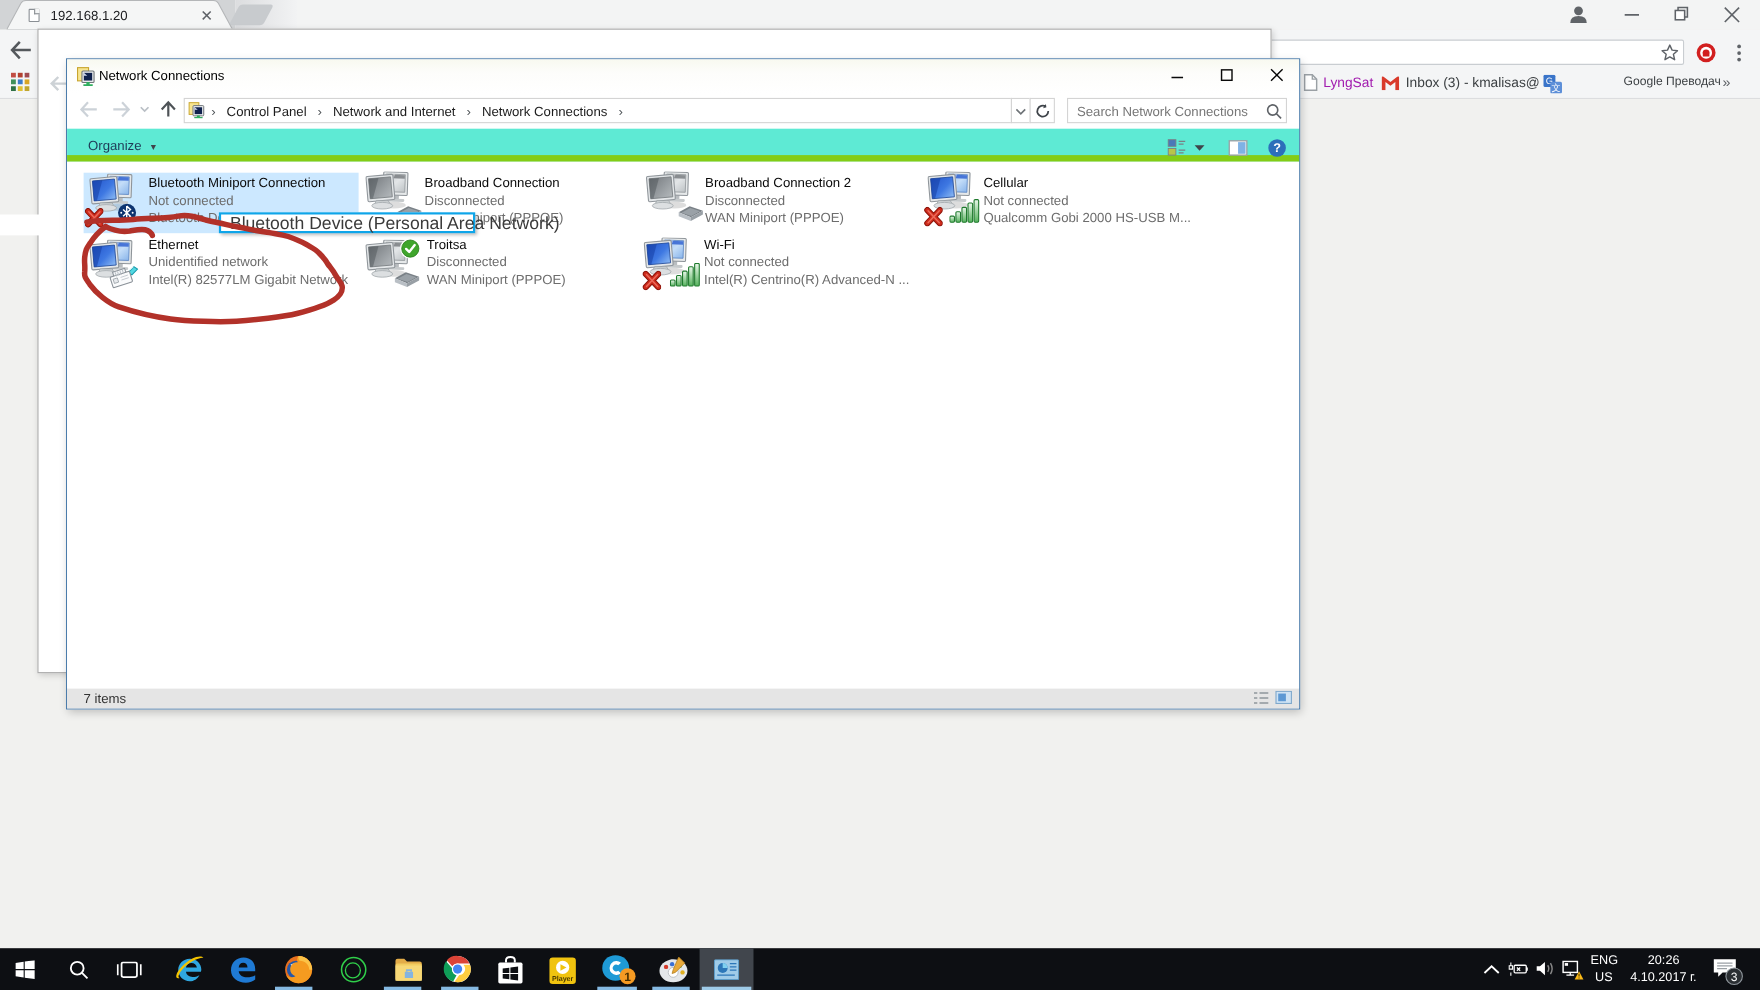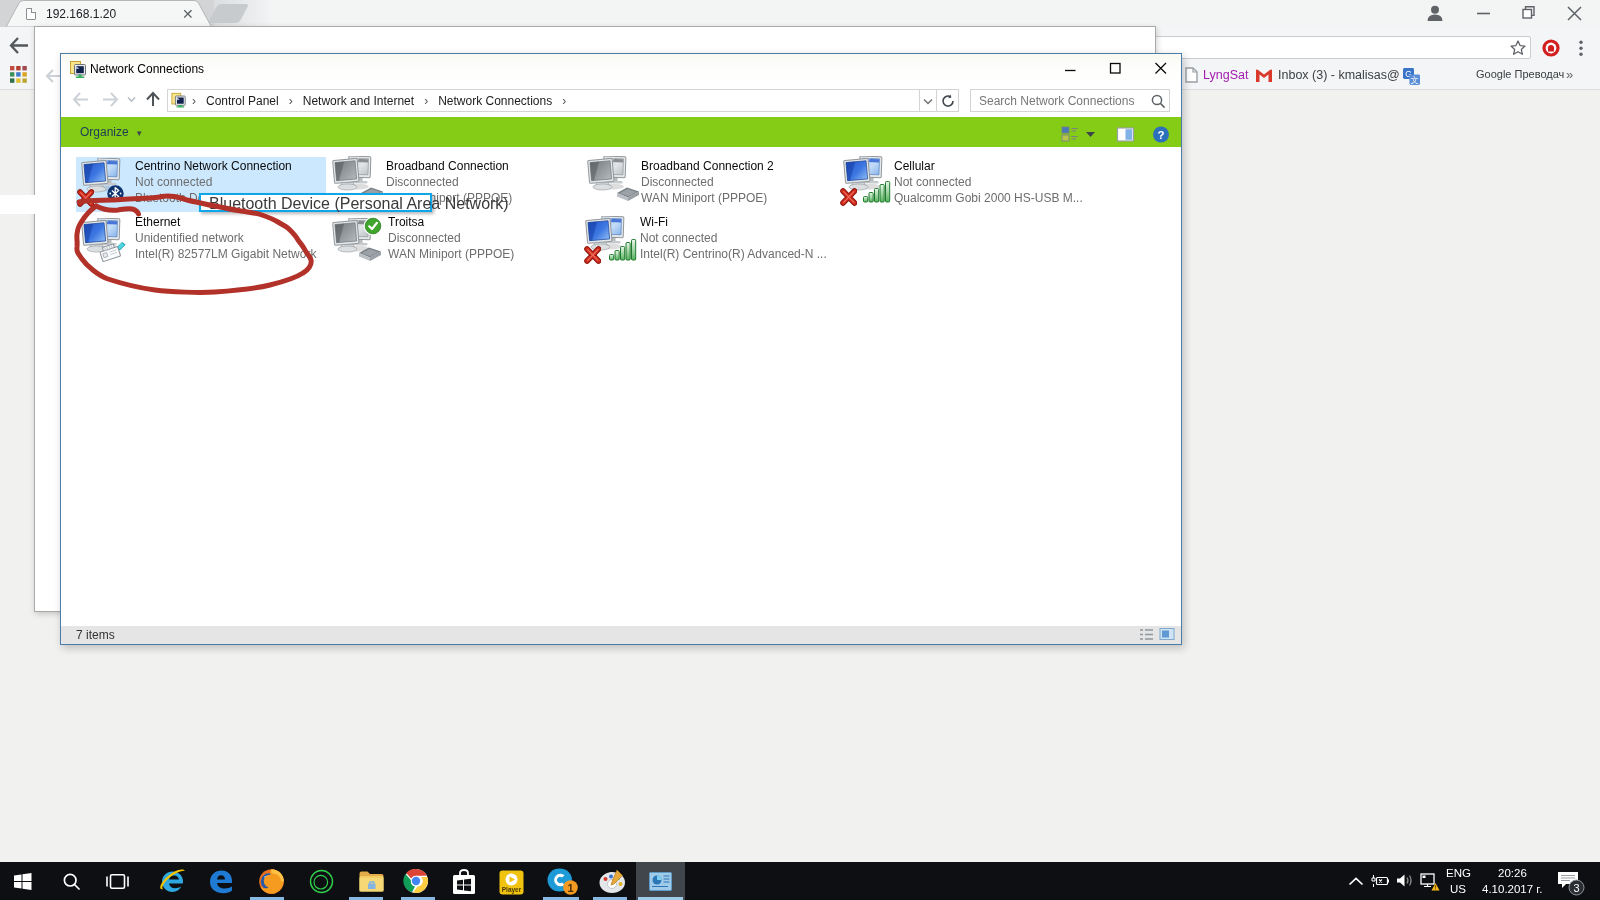--- a/index.html
+++ b/index.html
@@ -24,21 +24,21 @@
 #nsc{left:34px;top:26px;width:1122px;height:586px;background:#fff;border:1px solid #a9a9a9;box-shadow:1px 2px 6px rgba(0,0,0,.18)}
 #nsctitle{left:0;top:0;width:100%;height:29px;background:#f9fafa}
 #nsctext{left:28px;top:8px;font-size:12px;color:#8f9396}
 
 #nc{left:60px;top:53px;width:1122px;height:592px;background:#fff;border:1px solid #4b7cab;box-shadow:2px 3px 8px rgba(0,0,0,.22)}
 #nc .titlebar{left:0;top:0;width:100%;height:31px;background:linear-gradient(#f8f9f0 0,#fdfdfb 40%,#fff 100%)}
 #nctext{left:29px;top:8px;font-size:12px;color:#000}
 #addr{left:0;top:31px;width:100%;height:32px;background:#fff}
 .addrbox{position:absolute;background:#fff;border:1px solid #d4d4d4}
 #crumbs{font-size:12px;color:#1c1c1c}
-#ncbar{left:0;top:63px;width:100%;height:30px;background:#84cc16;border-bottom:2px solid #84cc16}
+#ncbar{left:0;top:63px;width:100%;height:30px;background:#5eead4;border-bottom:6px solid #84cc16}
 #organize{left:19px;top:8px;font-size:12px;color:#1f3b57}
 #nccontent{left:0;top:93px;width:100%;height:479px;background:#fff}
 #ncstatus{left:0;top:572px;width:100%;height:18px;background:#e5e5e5;font-size:12px;color:#333}
 .t1{font-size:12px;color:#0a0a0a;position:absolute;white-space:nowrap}
 .t2{font-size:12px;color:#6d6d6d;position:absolute;white-space:nowrap}
 
 #tip{left:199px;top:193px;width:233px;height:19px;background:#fff;border:2px solid #0ea5e9;box-shadow:2px 2px 3px rgba(0,0,0,.28);font-size:16px;color:#3a3a3a;line-height:17px;padding-left:8px;white-space:nowrap}
 
 #taskbar{left:0;top:862px;width:1600px;height:38px;background:#0d0f13}
 .runline{position:absolute;top:35px;height:3px;background:#85b9e2}
@@ -291,21 +291,21 @@
       <circle cx="100" cy="8.5" r="8" fill="#2c6fba"></circle>
         <text x="100" y="12.6" font-size="11.5" font-family="Liberation Sans" font-weight="bold" fill="#fff" text-anchor="middle">?</text>
     </svg>
   </div>
   <div class="abs" id="nccontent">
     <div class="abs" style="left:15px;top:10px;width:250px;height:55px;background:#cce8ff"></div>
 
     <svg class="abs" style="left:20px;top:11px" width="44" height="40" viewBox="0 0 44 40">
         <use href="#monB"></use>
       </svg>
-    <div class="t1" style="left:74px;top:12px">Centrino Network Connection</div>
+    <div class="t1" style="left:74px;top:12px">Bluetooth Miniport Connection</div>
     <div class="t2" style="left:74px;top:28px">Not connected</div>
     <div class="t2" style="left:74px;top:44px">Bluetooth Device (Personal Ar</div>
     <svg class="abs" style="left:16px;top:42px" width="17" height="18" viewBox="0 0 16 18">
         <use href="#redx"></use>
       </svg>
     <svg class="abs" style="left:46px;top:38px" width="17" height="17" viewBox="0 0 17 17">
         <use href="#btb"></use>
       </svg>
 
     <svg class="abs" style="left:271px;top:9px" width="44" height="40" viewBox="0 0 44 40">

